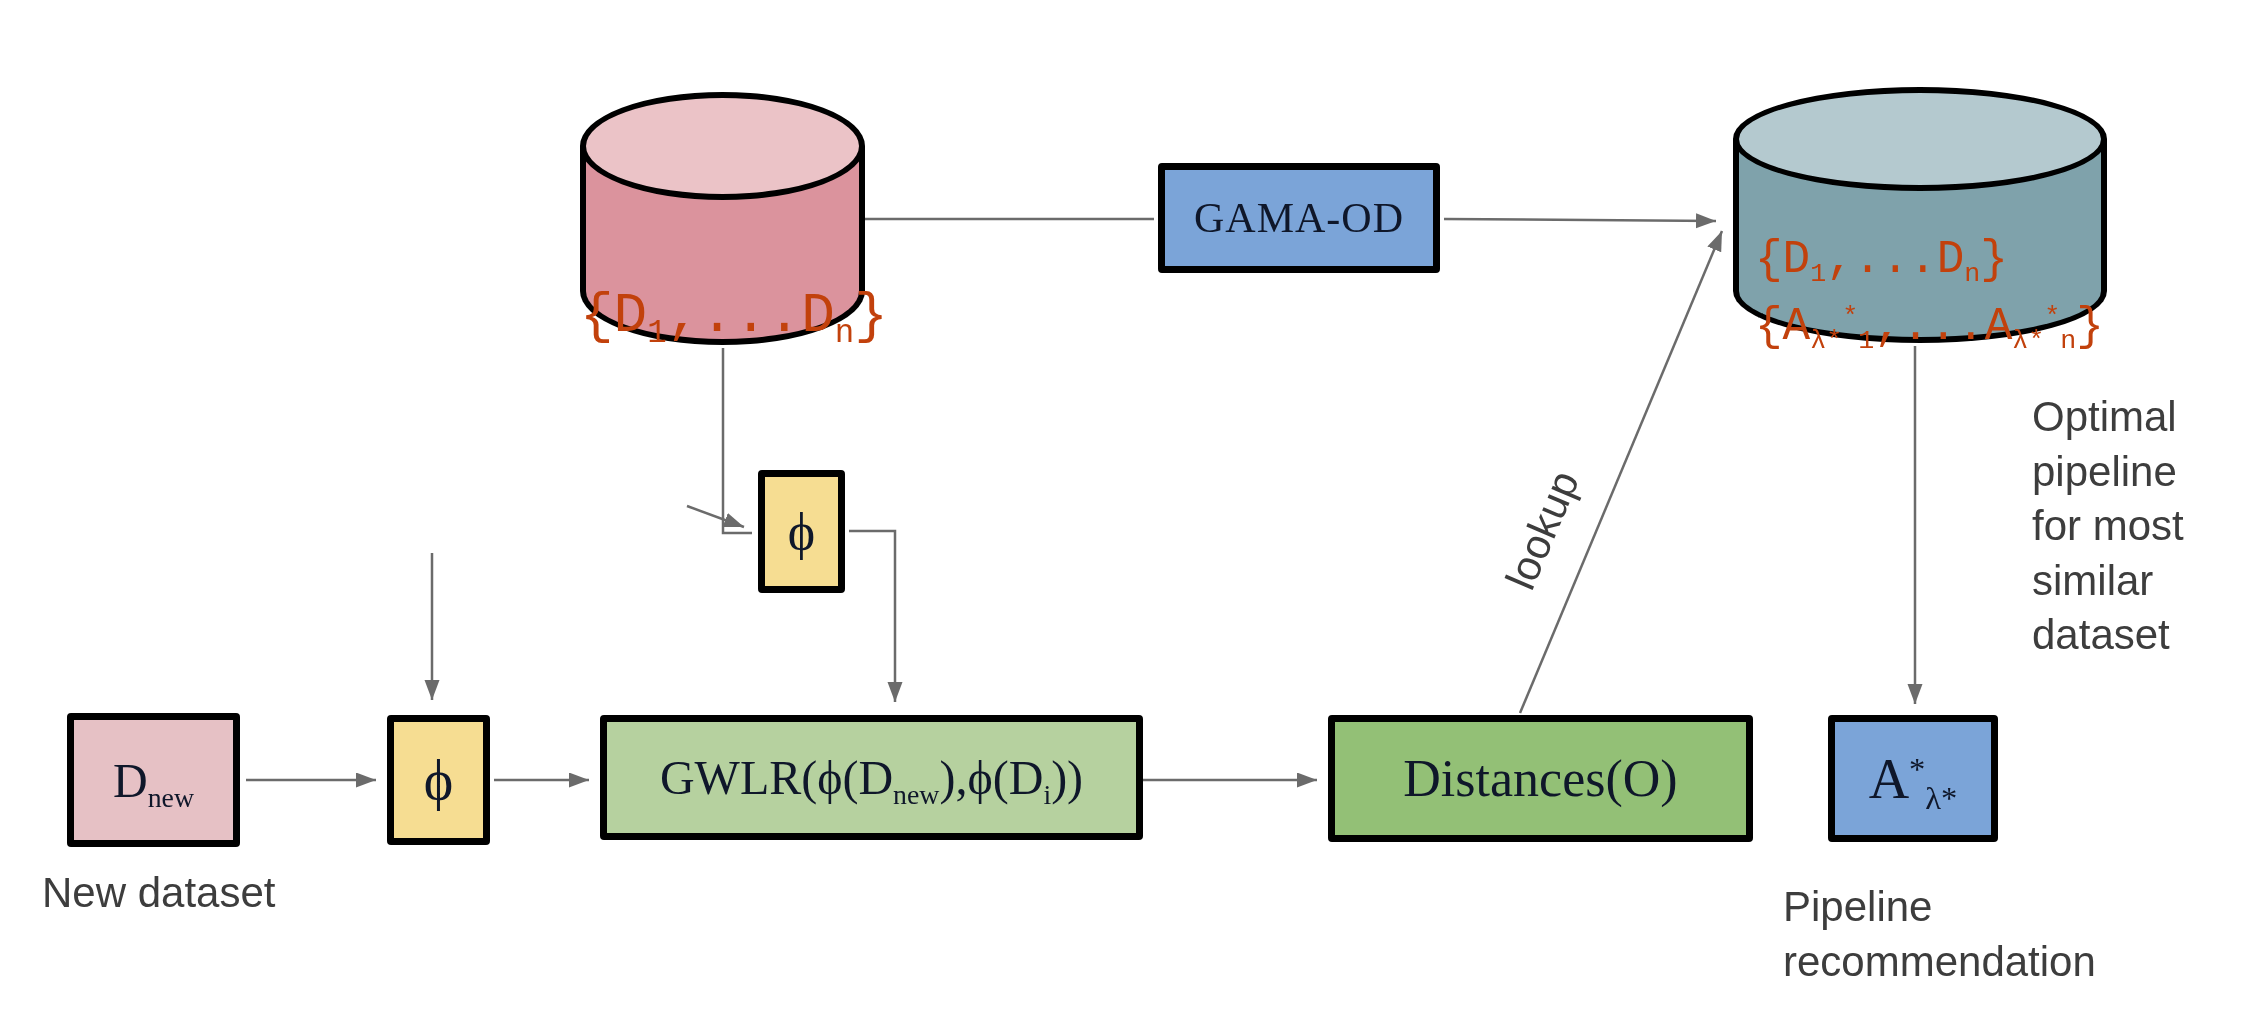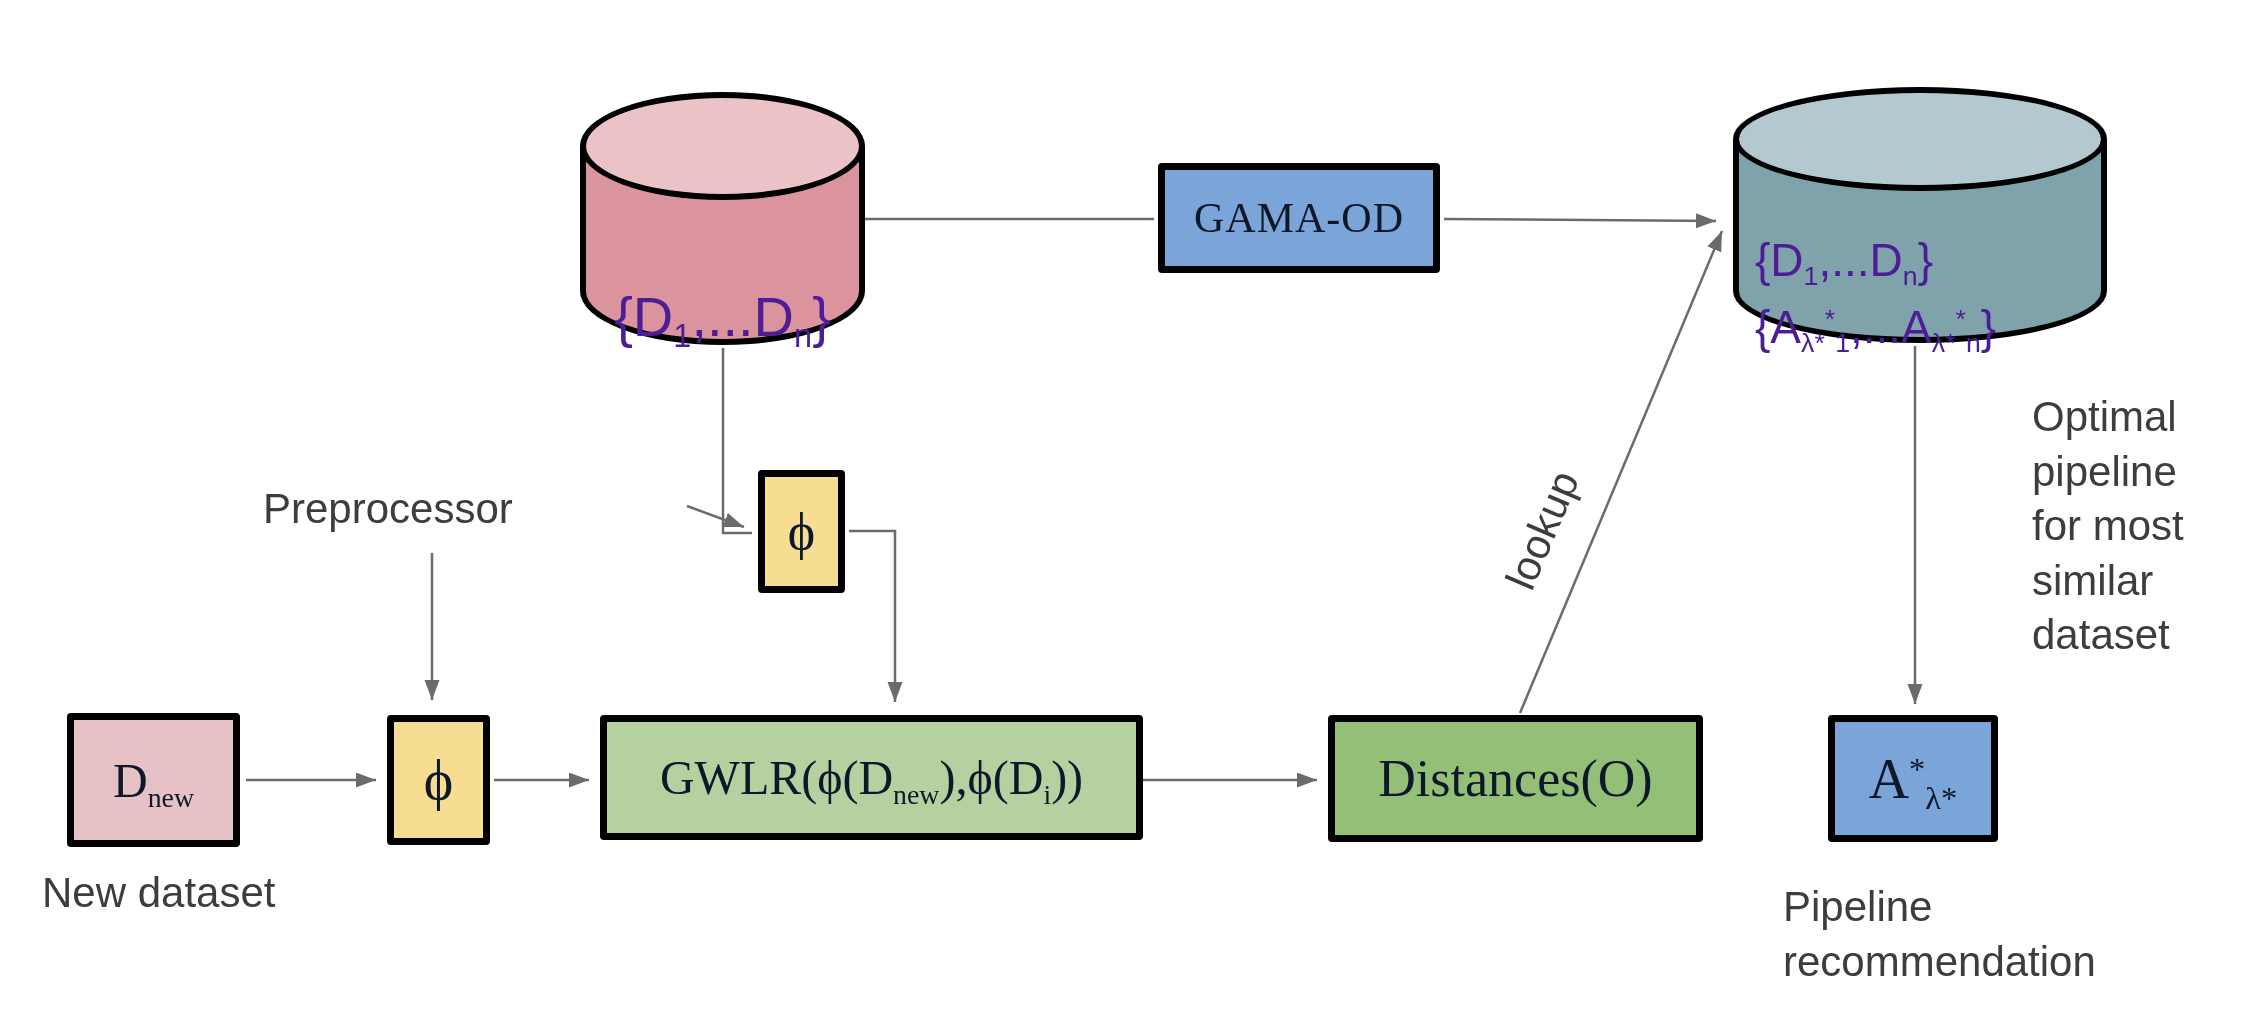--- a/index.html
+++ b/index.html
@@ -17,36 +17,36 @@
     z-index:2; border-radius:4px;
   }
   .node sub { font-size:58%; line-height:0; vertical-align:-0.35em; }
   .node sup { font-size:58%; line-height:0; vertical-align:0.55em; }
 
   .gama-box       { left:1158px; top:163px; width:282px; height:110px; font-size:42px; letter-spacing:1px; }
   .dnew-box       { left:67px;   top:713px; width:173px; height:134px; font-size:48px; }
   .phi-lower-box  { left:387px;  top:715px; width:103px; height:130px; font-size:56px; }
   .phi-upper-box  { left:758px;  top:470px; width:87px;  height:123px; font-size:52px; }
   .gwlr-box       { left:600px;  top:715px; width:543px; height:125px; font-size:48px; }
-  .distances-box  { left:1328px; top:715px; width:375px; height:127px; font-size:52px;font-family:Liberation Serif, serif; }
+  .distances-box  { left:1328px; top:715px; width:425px; height:127px; font-size:52px;font-family:Liberation Serif, serif; }
   .astar-box      { left:1828px; top:715px; width:170px; height:127px; font-size:56px; }
 
   
   .cylinder { position:absolute; z-index:2; }
   .cyl-body {
     position:absolute; left:0; right:0; box-sizing:border-box;
     border:6px solid #000; border-top:none;
   }
   .cyl-top {
     position:absolute; left:0; right:0; top:0; box-sizing:border-box;
     border:6px solid #000; border-radius:50%;
   }
   .cyl-text {
-    position:absolute; z-index:3; font-family:Liberation Sans, sans-serif;
-    color:#4c1d95;
+    position:absolute; z-index:3; font-family:Liberation Mono, monospace;
+    color:#c2410c;
   }
   .cyl-text sub { font-size:58%; line-height:0; vertical-align:-0.35em; }
   .cyl-text sup { font-size:58%; line-height:0; vertical-align:0.55em; }
 
   .pink-cyl { left:580px; top:92px; width:285px; height:253px; }
   .pink-cyl .cyl-top  { height:108px; }
   .pink-cyl .cyl-body { top:54px; height:199px; border-radius:0 0 50% 50% / 0 0 54px 54px; }
   .pink-cyl .cyl-text { left:0; right:0; top:192px; text-align:center; font-size:56px; }
 
   .teal-cyl { left:1733px; top:87px; width:374px; height:256px; }
@@ -131,21 +131,20 @@
   </div>
 
   <div class="node distances-box" style="background-color: rgb(147, 192, 118);">
     <span>Distances(O)</span>
   </div>
 
   <div class="node astar-box" style="background-color: rgb(123, 164, 216);">
     <span>A<sup>*</sup><sub>λ*</sub></span>
   </div>
 
-  <div class="annot preprocessor-label">Preprocessor</div>
   <div class="annot new-dataset-label">New dataset</div>
   <div class="annot lookup-label">lookup</div>
   <div class="annot optimal-label">Optimal
 pipeline
 for most
 similar
 dataset</div>
   <div class="annot pipeline-rec-label">Pipeline
 recommendation</div>
 

